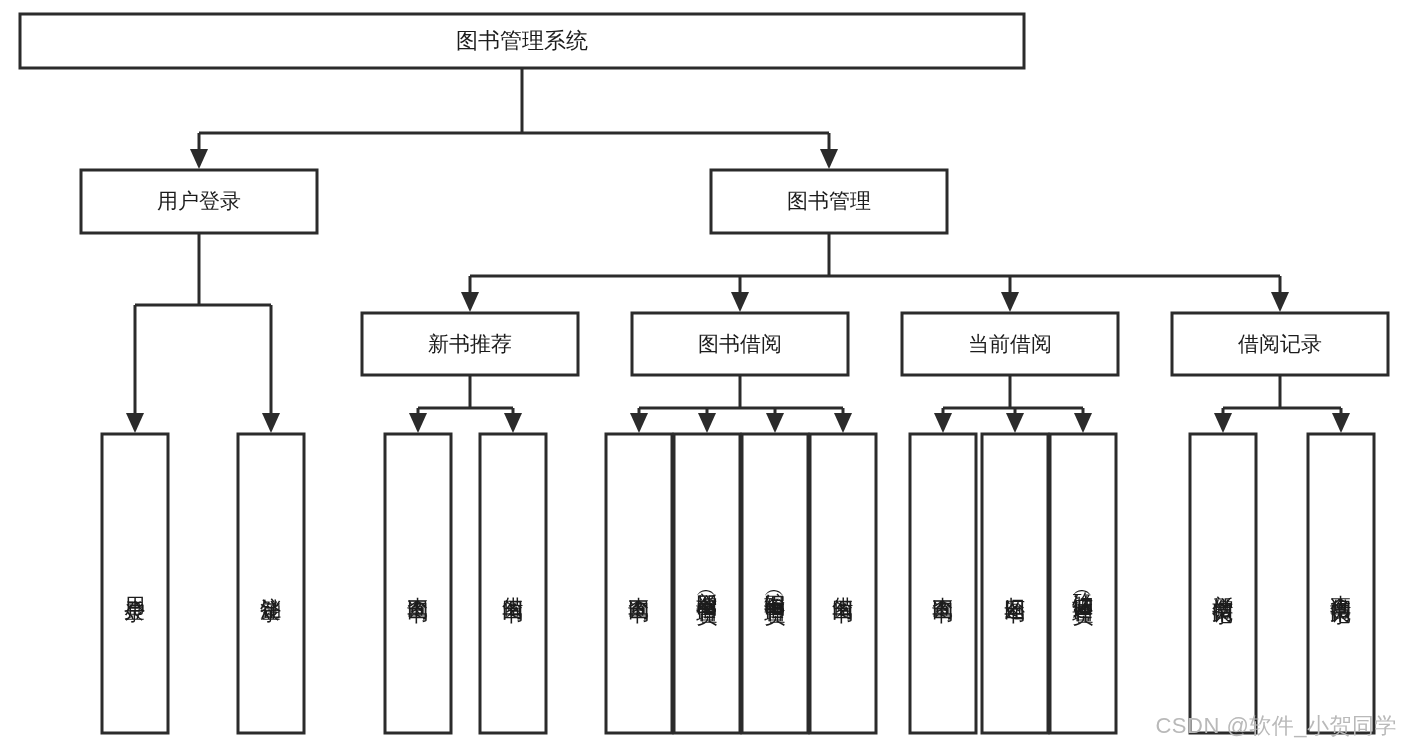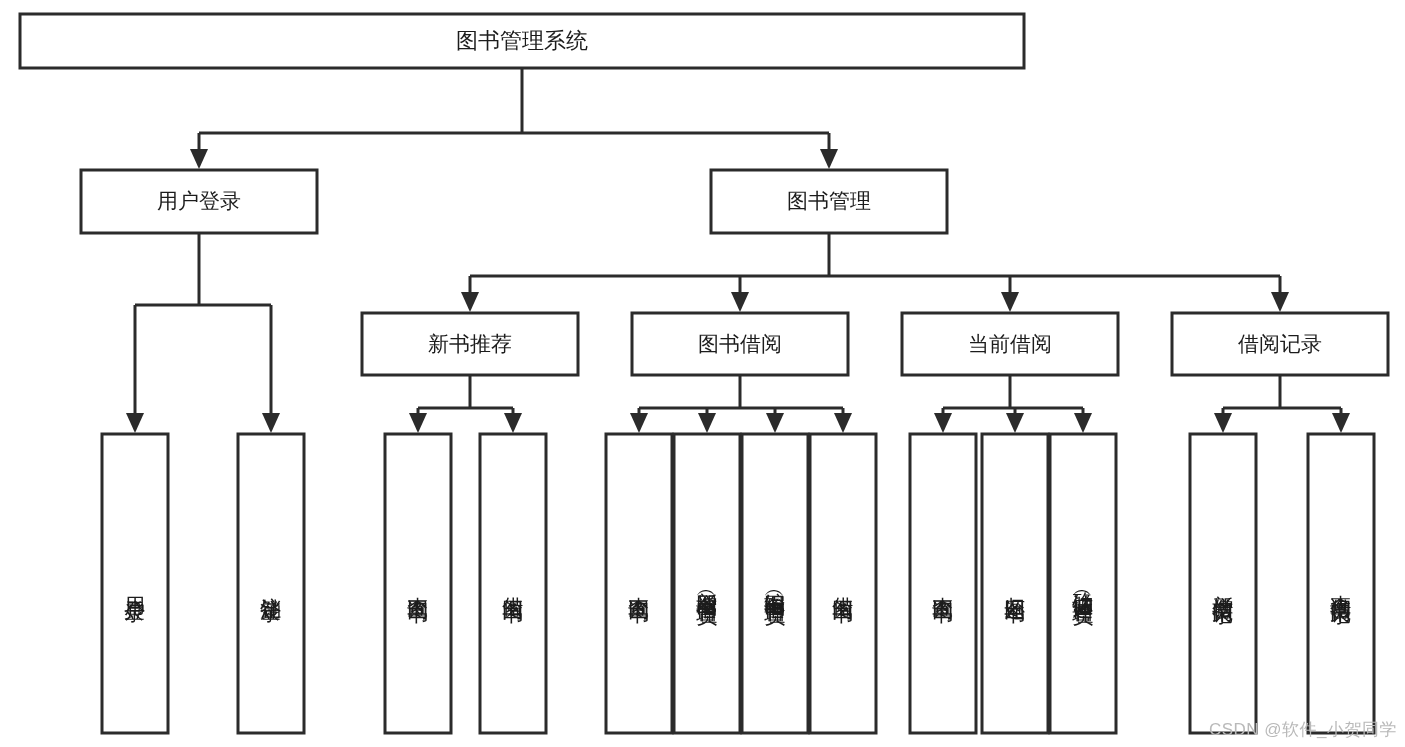--- a/index.html
+++ b/index.html
@@ -69,21 +69,21 @@
     letter-spacing: 2px;
     white-space: nowrap;
     text-align: center;
     pointer-events: none;
   }
   .watermark {
     position: absolute;
     right: 8px;
     bottom: 6px;
     font-family: "Liberation Sans", "DejaVu Sans", sans-serif;
-    font-size: 17px;
+    font-size: 22px;
     color: #b9b9b9;
     letter-spacing: 0.5px;
     white-space: nowrap;
     pointer-events: none;
   }
 </style>
 </head>
 <body>
 
 <div id="diagram-root">

